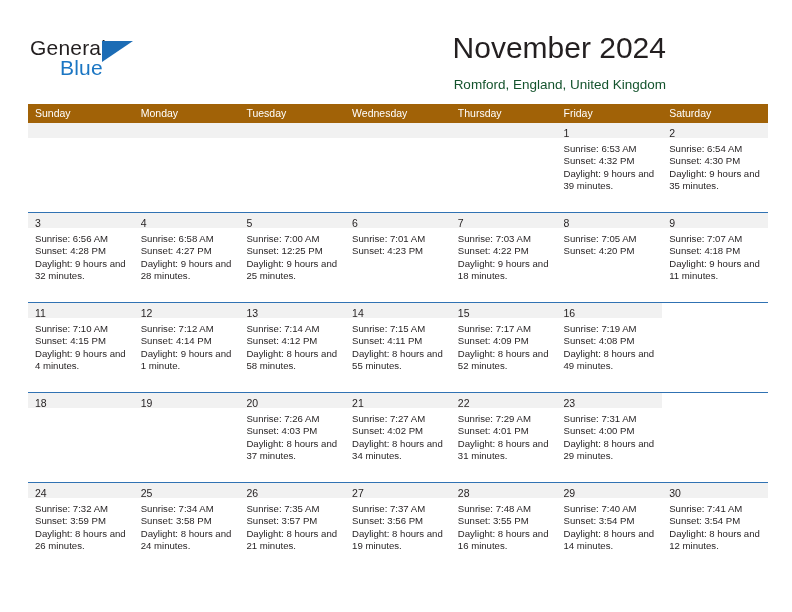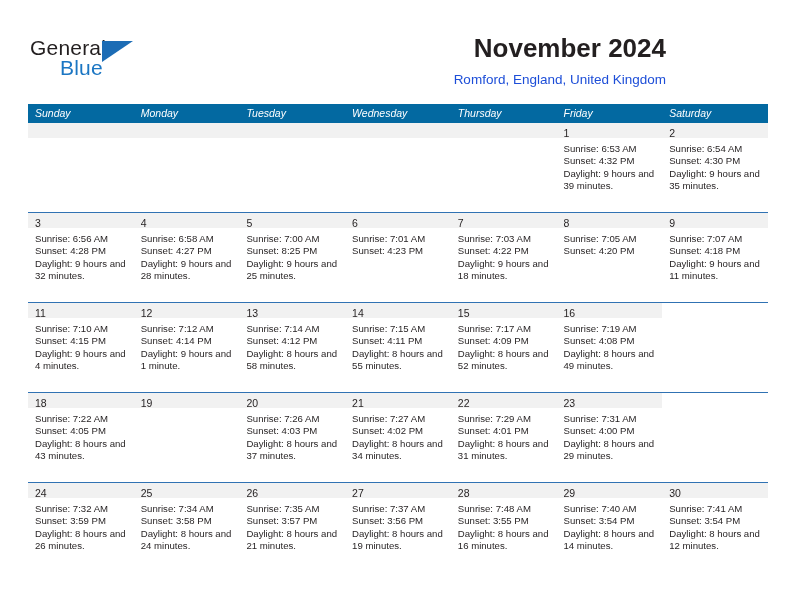--- a/index.html
+++ b/index.html
@@ -65,47 +65,46 @@
     border-bottom: 21px solid transparent;
   }
 
   .title-block {
     position: absolute;
     right: 38px;
     top: 32px;
     text-align: right;
   }
   .cal-title {
-    font-size: 26px;
-    font-weight: bold;
+    font-size: 30px;
+    font-weight: normal;
     color: #231f20;
     line-height: 32px;
     white-space: nowrap;
   }
   .cal-subtitle {
-    margin-top: 7px;
+    margin-top: 12px;
     font-size: 13.5px;
-    color: #1d4ed8;
+    color: #14532d;
     line-height: 17px;
     white-space: nowrap;
   }
 
   
   .calendar {
     position: absolute;
     left: 28px;
     top: 104px;
     width: 740px;
   }
   .dow-row {
     display: flex;
     width: 740px;
     height: 19px;
-    background: #0369a1;
-    font-style: italic;
+    background: #a16207;
   }
   .dow {
     width: 105.714px;
     box-sizing: border-box;
     padding-left: 7px;
     color: #ffffff;
     font-size: 10.5px;
     line-height: 19px;
     white-space: nowrap;
   }
@@ -231,21 +230,21 @@
             <div class="cell-body">
               <div>Sunrise: 6:58 AM</div>
               <div>Sunset: 4:27 PM</div>
               <div class="daylight">Daylight: 9 hours and 28 minutes.</div>
             </div>
           </div>
           <div class="cell">
             <div class="daynum-strip"><span class="daynum">5</span></div>
             <div class="cell-body">
               <div>Sunrise: 7:00 AM</div>
-              <div>Sunset: 8:25 PM</div>
+              <div>Sunset: 12:25 PM</div>
               <div class="daylight">Daylight: 9 hours and 25 minutes.</div>
             </div>
           </div>
           <div class="cell">
             <div class="daynum-strip"><span class="daynum">6</span></div>
             <div class="cell-body">
               <div>Sunrise: 7:01 AM</div>
               <div>Sunset: 4:23 PM</div>
             </div>
           </div>
@@ -319,25 +318,20 @@
             <div class="cell-body">
               <div>Sunrise: 7:19 AM</div>
               <div>Sunset: 4:08 PM</div>
               <div class="daylight">Daylight: 8 hours and 49 minutes.</div>
             </div>
           </div>
         </div>
         <div class="week">
           <div class="cell">
             <div class="daynum-strip"><span class="daynum">18</span></div>
-            <div class="cell-body">
-              <div>Sunrise: 7:22 AM</div>
-              <div>Sunset: 4:05 PM</div>
-              <div class="daylight">Daylight: 8 hours and 43 minutes.</div>
-            </div>
           </div>
           <div class="cell">
             <div class="daynum-strip"><span class="daynum">19</span></div>
           </div>
           <div class="cell">
             <div class="daynum-strip"><span class="daynum">20</span></div>
             <div class="cell-body">
               <div>Sunrise: 7:26 AM</div>
               <div>Sunset: 4:03 PM</div>
               <div class="daylight">Daylight: 8 hours and 37 minutes.</div>

